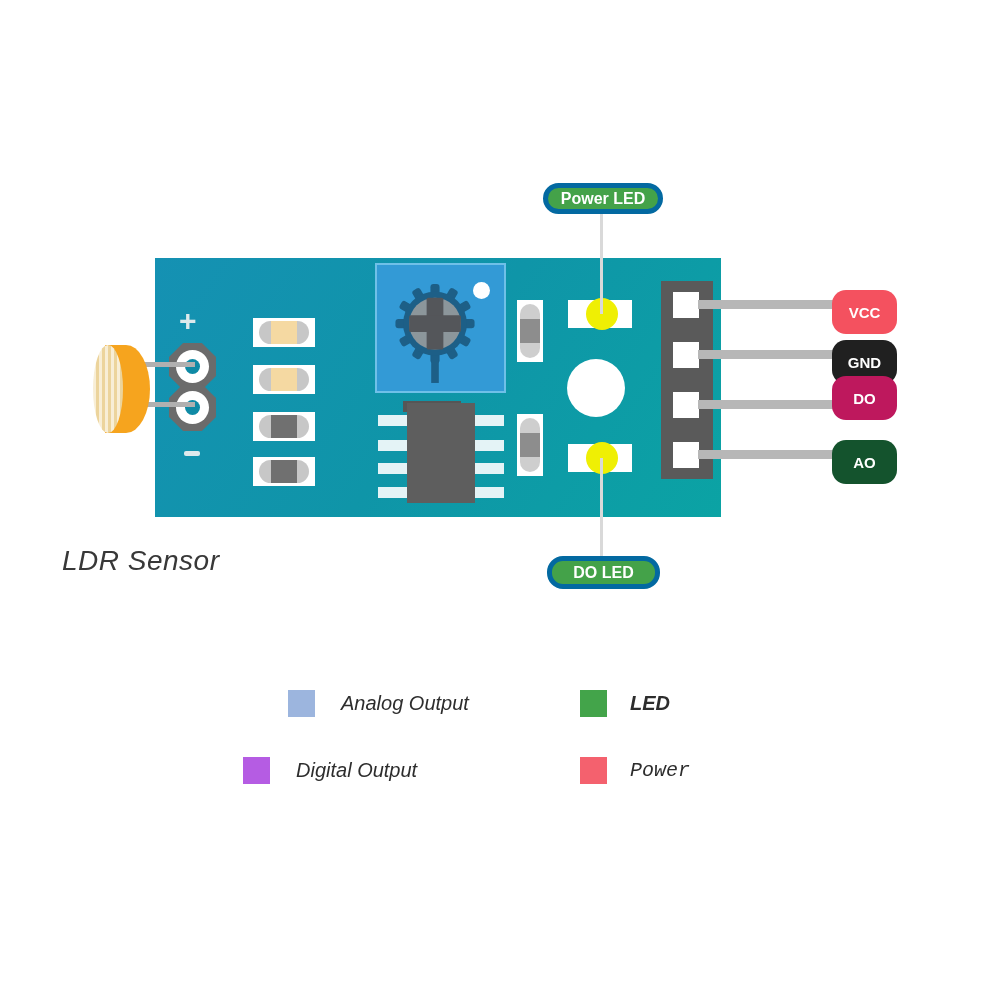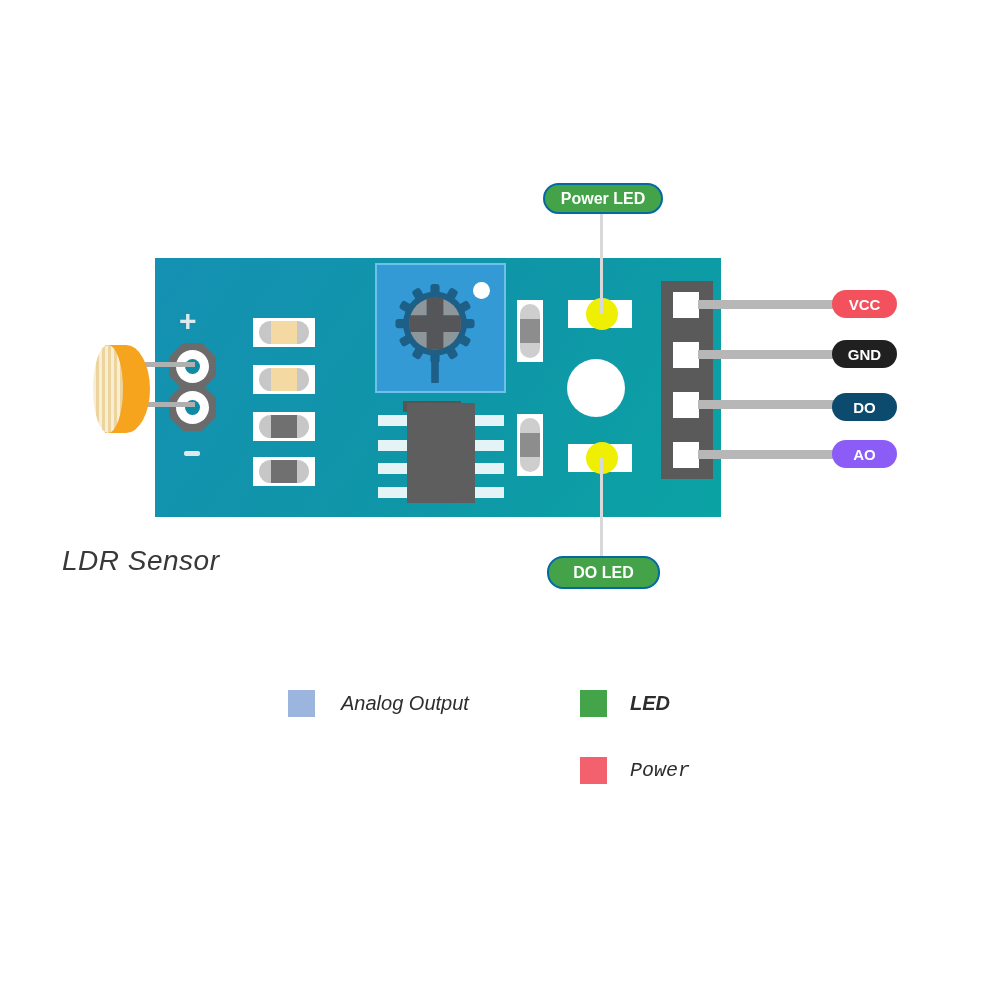--- a/index.html
+++ b/index.html
@@ -45,25 +45,25 @@
   
   .ldr { position:absolute; left:93px; top:345px; width:57px; height:88px; }
   .ldr-body { position:absolute; left:12px; top:0; right:0; bottom:0; background:#f6a41e;
               border-radius:0 24px 24px 0 / 0 44px 44px 0; }
   .ldr-face { position:absolute; left:0; top:0; width:30px; height:88px; border-radius:50%;
               background:repeating-linear-gradient(90deg,#f8eed6 0 3px,#ecd49c 3px 6px); }
   .ldr-wire { position:absolute; left:140px; width:55px; height:5px; background:#b0b0b0; }
 
   
   .wire { position:absolute; left:698px; width:150px; height:9px; background:#b7b7b7; }
-  .pin-pill { position:absolute; left:832px; width:65px; height:28px; border-radius:14px;
+  .pin-pill { position:absolute; left:832px; width:65px; height:44px; border-radius:14px;
               color:#fff; font-weight:bold; font-size:15px; display:flex; align-items:center; justify-content:center; }
 
   .callout-line { position:absolute; width:3px; background:#d9d9d9; }
-  .callout { position:absolute; border-radius:16px; border:2px solid #0369a1;
+  .callout { position:absolute; border-radius:16px; border:5px solid #0369a1;
              color:#fff; font-weight:bold; font-size:16px; display:flex; align-items:center; justify-content:center; }
 
   .caption { position:absolute; left:62px; top:545px; font-style:italic; font-size:28px; color:#383838; letter-spacing:0.5px; }
 
   
   .legend-item { position:absolute; display:flex; align-items:center; }
   .legend-swatch { width:27px; height:27px; flex:0 0 27px; }
   .legend-label { font-style:italic; font-size:20px; color:#2d2d2d; }
   .legend-label.gap1 { margin-left:26px; }
   .legend-label.gap2 { margin-left:23px; }
@@ -163,35 +163,39 @@
     <div class="ldr-face"></div>
   </div>
 
   <div class="wire" style="top:300px;"></div>
   <div class="wire" style="top:350px;"></div>
   <div class="wire" style="top:400px;"></div>
   <div class="wire" style="top:450px;"></div>
 
   <div class="pin-pill" style="top: 290px; background-color: rgb(244, 81, 95);">VCC</div>
   <div class="pin-pill" style="top: 340px; background-color: rgb(32, 32, 32);">GND</div>
-  <div class="pin-pill" style="top: 393px; background-color: #0c4a6e;">DO</div>
-  <div class="pin-pill" style="top: 440px; background-color: #8b5cf6;">AO</div>
+  <div class="pin-pill" style="top: 376px; background-color: #be185d;">DO</div>
+  <div class="pin-pill" style="top: 440px; background-color: #14532d;">AO</div>
 
   <div class="callout-line" style="left:600px; top:212px; height:102px;"></div>
   <div class="callout" style="left: 543px; top: 183px; width: 120px; height: 31px; background-color: rgb(68, 162, 73);">Power LED</div>
 
   <div class="callout-line" style="left:600px; top:458px; height:99px;"></div>
   <div class="callout" style="left: 547px; top: 556px; width: 113px; height: 33px; background-color: rgb(68, 162, 73);">DO LED</div>
 
   <div class="caption">LDR Sensor</div>
 
   <div class="legend-item" style="left:243px; top:690px;padding-left:45px;">
     <div class="legend-swatch" style="background-color: rgb(156, 181, 222);"></div>
     <div class="legend-label gap1">Analog Output</div>
   </div>
+  <div class="legend-item" style="left:243px; top:757px;">
+    <div class="legend-swatch" style="background-color: rgb(181, 92, 227);"></div>
+    <div class="legend-label gap1">Digital Output</div>
+  </div>
   <div class="legend-item" style="left:580px; top:690px;font-weight:bold;">
     <div class="legend-swatch" style="background-color: rgb(67, 164, 74);"></div>
     <div class="legend-label gap2">LED</div>
   </div>
   <div class="legend-item" style="left:580px; top:757px;font-family:Liberation Mono, monospace;">
     <div class="legend-swatch" style="background-color: rgb(244, 97, 110);"></div>
     <div class="legend-label gap2">Power</div>
   </div>
 
 </div>

